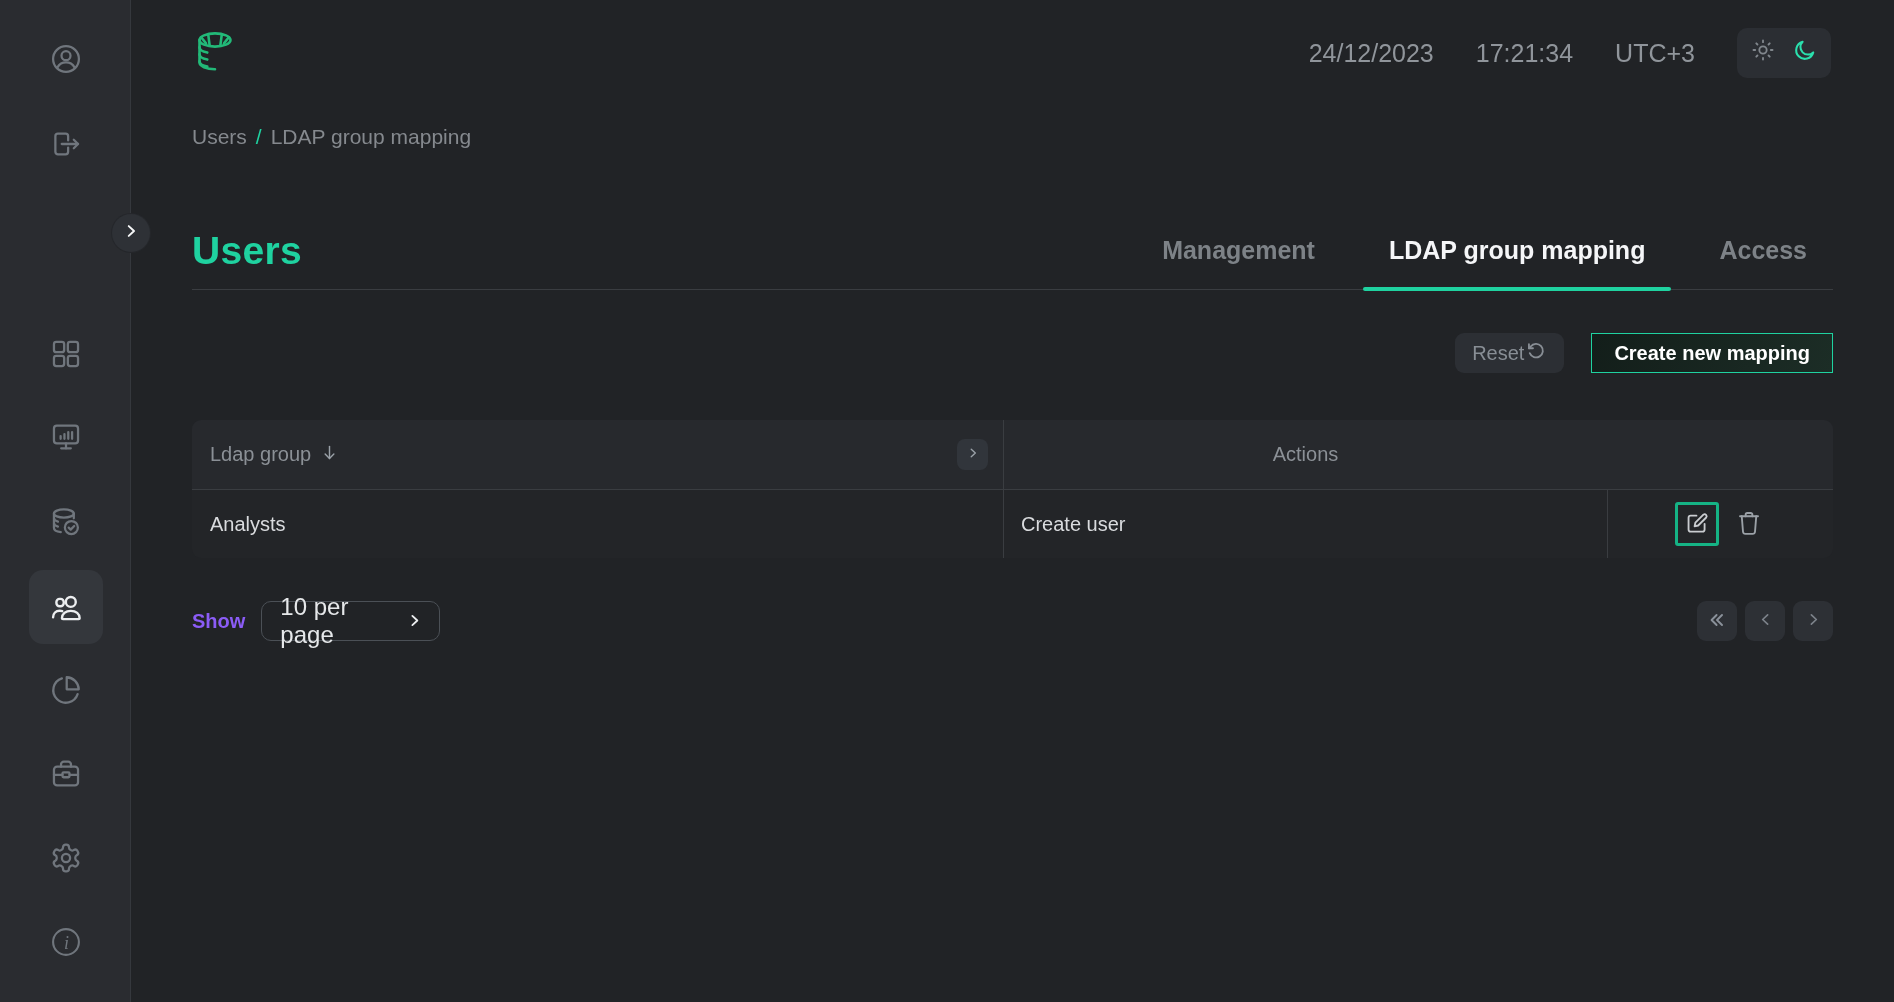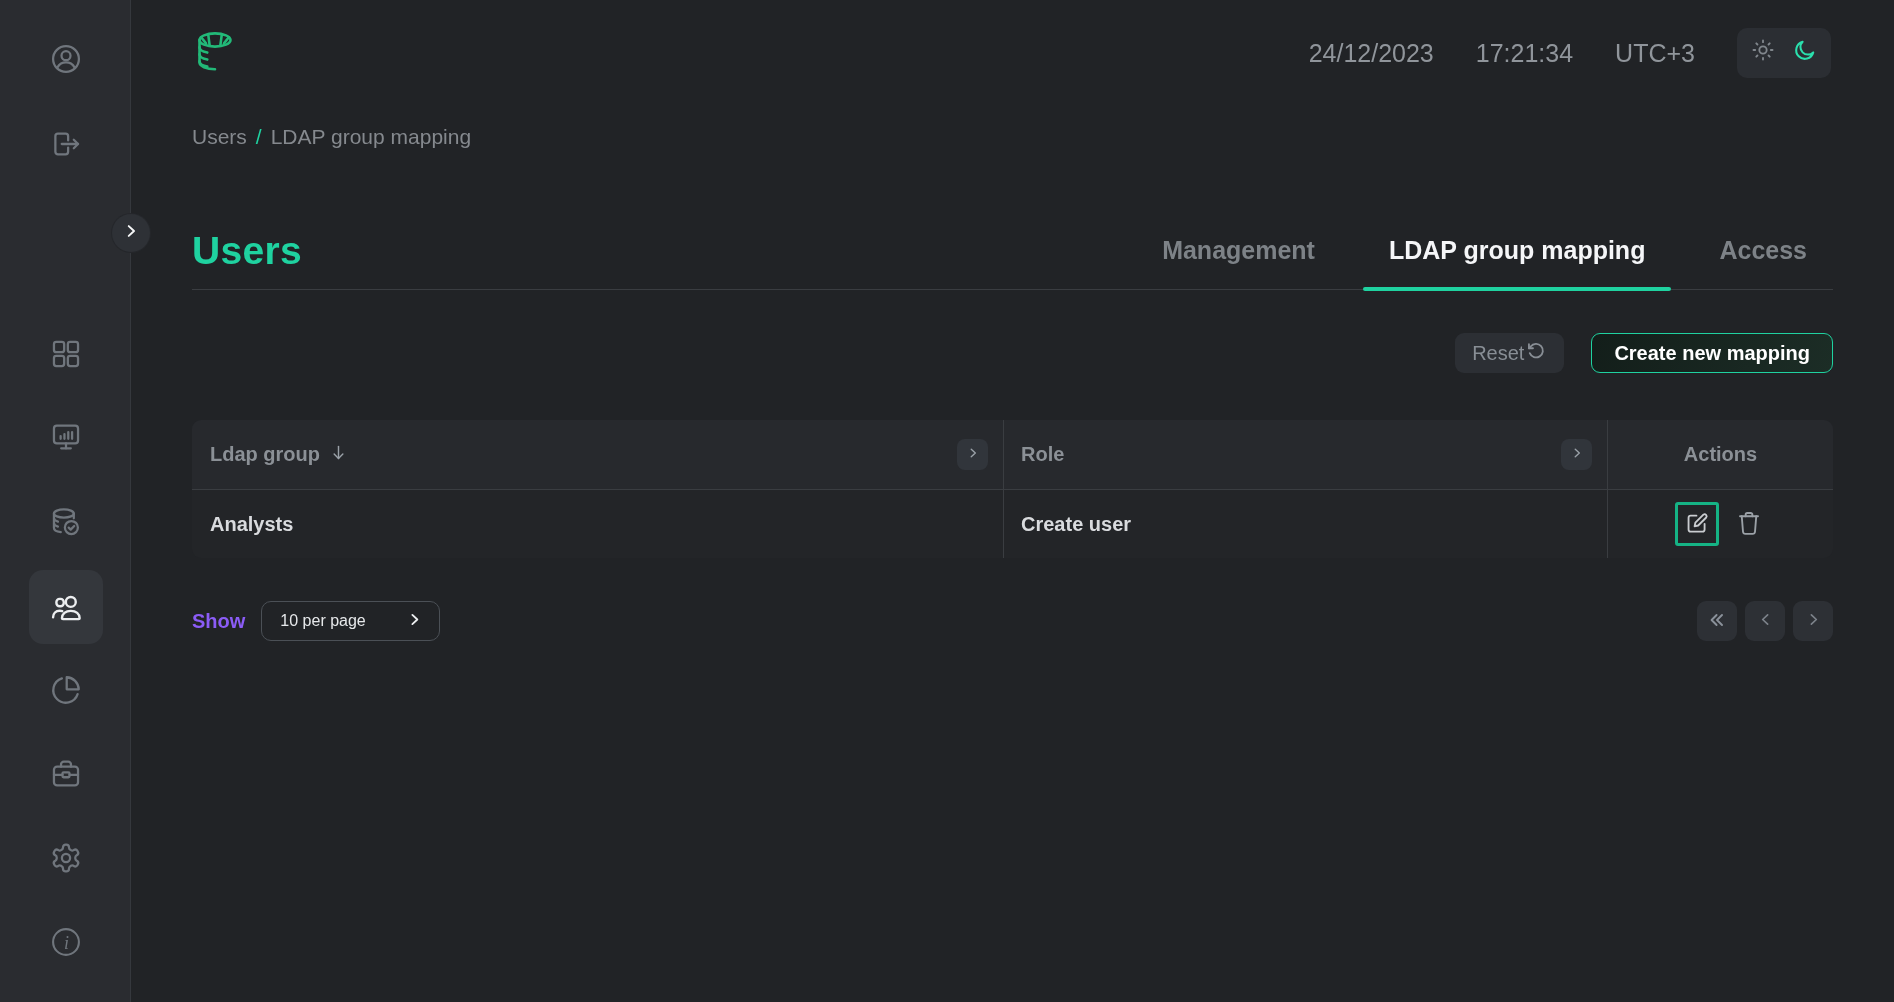--- a/index.html
+++ b/index.html
@@ -53,42 +53,42 @@
   .section-head{position:absolute;left:60px;right:61px;top:212px;height:78px;border-bottom:1px solid var(--line);display:flex;justify-content:space-between;align-items:stretch;}
   .page-title{align-self:center;font-size:39px;font-weight:bold;color:var(--accent);letter-spacing:.3px;}
   .tabs{display:flex;gap:22px;}
   .tab{position:relative;display:flex;align-items:center;padding:0 26px;font-size:25px;font-weight:bold;color:#7d8287;cursor:pointer;white-space:nowrap;}
   .tab.active{color:#f5f6f8;}
   .tab.active::after{content:"";position:absolute;left:0;right:0;bottom:-2px;height:4px;background:var(--accent);border-radius:2px;}
 
   
   .toolbar{position:absolute;right:61px;top:333px;display:flex;gap:27px;height:40px;}
   .btn-reset{display:flex;align-items:center;gap:1px;padding:0 17px;background:var(--btn-bg);border:none;border-radius:9px;color:#888e95;font-size:20px;font-family:inherit;cursor:pointer;}
-  .btn-create{display:flex;align-items:center;padding:0 22px;background:linear-gradient(110deg,#131e1a 0%,#1c2d26 100%);border:1.5px solid var(--accent);border-radius:9px;color:#ffffff;font-size:20px;font-weight:bold;font-family:inherit;cursor:pointer;}
+  .btn-create{display:flex;align-items:center;padding:0 22px;background:linear-gradient(110deg,#131e1a 0%,#1c2d26 100%);border:1.5px solid var(--accent);border-radius:0;color:#ffffff;font-size:20px;font-weight:bold;font-family:inherit;cursor:pointer;}
 
   
   .table{position:absolute;left:60px;right:61px;top:420px;border-radius:9px;overflow:hidden;font-size:20px;}
-  .t-head,.t-row{display:grid;grid-template-columns:811px 604px 1fr;height:69px;font-weight:bold;}
+  .t-head,.t-row{display:grid;grid-template-columns:811px 604px 1fr;height:69px;}
   .t-head{background:var(--head-bg);color:var(--muted);}
   .t-row{background:var(--row-bg);border-top:1px solid var(--line);color:var(--text);}
   .t-cell{display:flex;align-items:center;padding:0 15px 0 18px;}
   .t-cell.col2{border-left:1px solid var(--line);padding-left:17px;}
   .t-cell.col3{border-left:1px solid var(--line);justify-content:center;padding:0;}
   .head-label{display:flex;align-items:center;gap:9px;flex:1;cursor:pointer;}
   .mini-btn{width:31px;height:31px;border-radius:8px;background:#31353b;border:none;color:#9aa1a8;display:flex;align-items:center;justify-content:center;cursor:pointer;}
   .sort-icon{color:#9aa1a8;}
   .actions{display:flex;align-items:center;gap:13px;}
   .edit-btn{width:44px;height:44px;border:3px solid #15b385;border-radius:3px;background:transparent;display:flex;align-items:center;justify-content:center;color:#c9ccd0;cursor:pointer;}
   .trash-btn{width:34px;height:34px;border:none;background:transparent;color:#9ba1a7;display:flex;align-items:center;justify-content:center;cursor:pointer;}
 
   
   .table-footer{position:absolute;left:60px;right:61px;top:601px;height:40px;display:flex;justify-content:space-between;align-items:center;}
   .show-group{display:flex;align-items:center;gap:16px;}
   .show-label{color:#8b5cf6;font-size:20px;font-weight:bold;}
-  .page-size{width:179px;height:40px;border:1px solid #4b5056;border-radius:10px;background:transparent;color:#e6e8ea;font-size:16px;display:flex;align-items:center;justify-content:space-between;padding:0 16px 0 18px;cursor:pointer;text-align:right;}
+  .page-size{width:179px;height:40px;border:1px solid #4b5056;border-radius:10px;background:transparent;color:#e6e8ea;font-size:24px;display:flex;align-items:center;justify-content:space-between;padding:0 16px 0 18px;cursor:pointer;}
   .pager{display:flex;gap:8px;}
   .pager-btn{width:40px;height:40px;border:none;border-radius:9px;background:#2d3035;color:#7c828a;display:flex;align-items:center;justify-content:center;cursor:pointer;}
   .pager-btn.first{color:#8a919a;}
 </style>
 </head>
 <body>
 
 <div class="app">
 
   <div class="sidebar">
@@ -286,32 +286,20 @@
       <div class="t-head">
         <div class="t-cell col1">
           <span class="head-label">
             <span>Ldap group</span>
             <span class="sort-icon">
               <svg width="19" height="19" viewBox="0 0 24 24" fill="none" stroke="currentColor" stroke-width="1.8" stroke-linecap="round" stroke-linejoin="round">
                   <path d="M12 4.5v15"></path>
                   <path d="m6.5 14 5.5 5.5L17.5 14"></path>
                 </svg>
             </span>
-          </span>
-          <button class="mini-btn">
-            <span>
-              <svg width="14" height="14" viewBox="0 0 24 24" fill="none" stroke="currentColor" stroke-width="2.4" stroke-linecap="round" stroke-linejoin="round">
-                  <path d="m9 5.5 7 6.5-7 6.5"></path>
-                </svg>
-            </span>
-          </button>
-        </div>
-        <div class="t-cell col2">
-          <span class="head-label">
-            <span>Role</span>
           </span>
           <button class="mini-btn">
             <span>
               <svg width="14" height="14" viewBox="0 0 24 24" fill="none" stroke="currentColor" stroke-width="2.4" stroke-linecap="round" stroke-linejoin="round">
                   <path d="m9 5.5 7 6.5-7 6.5"></path>
                 </svg>
             </span>
           </button>
         </div>
         <div class="t-cell col3">

